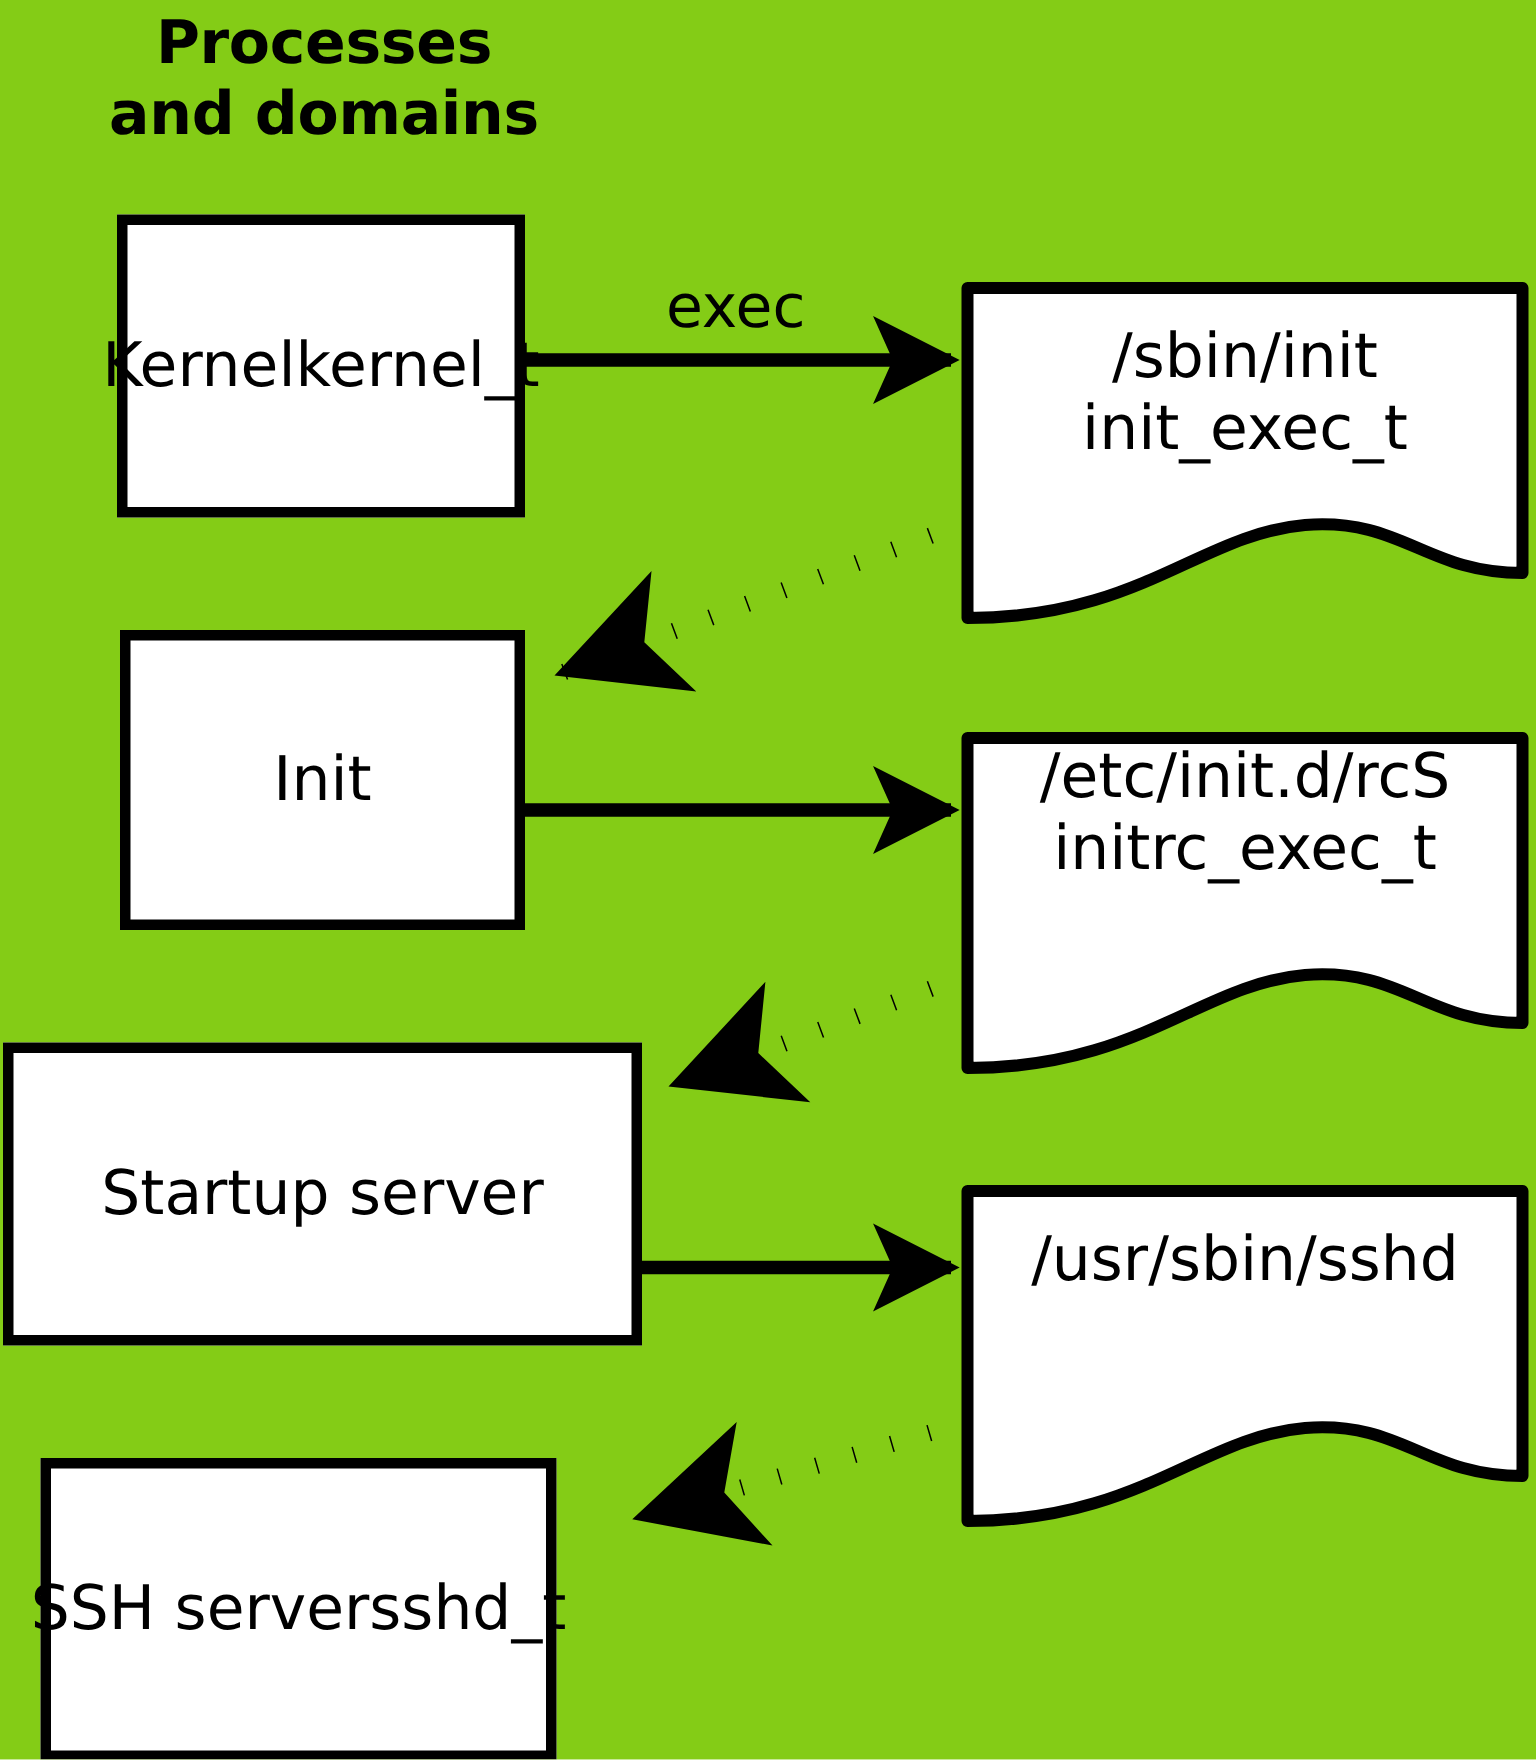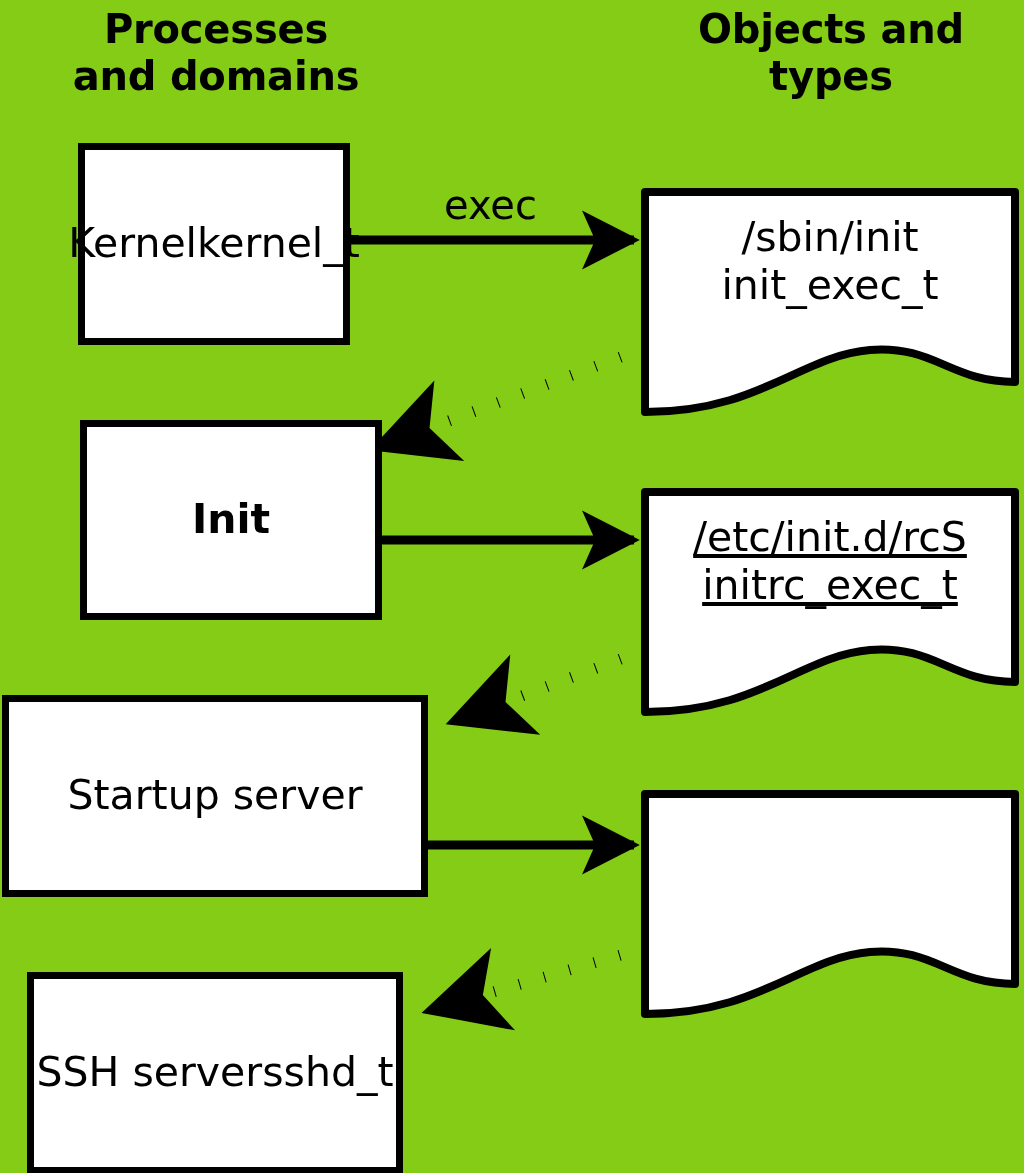--- a/index.html
+++ b/index.html
@@ -85,22 +85,20 @@
   }
 </style>
 </head>
 <body>
 
 <div id="diagram-root">
 
   <div class="col-header" id="header-left">Processes
 and domains</div>
 
-  <div class="col-header" id="header-right">Objects and
-types</div>
 
   <svg id="diagram-svg" viewBox="0 0 1024 1173" xmlns="http://www.w3.org/2000/svg">
     <defs>
       <marker id="solid-head" viewBox="0 0 12 12" refX="10.5" refY="6" markerWidth="7" markerHeight="7" orient="auto-start-reverse" markerUnits="strokeWidth">
         <path d="M 0.6 0.4 L 11.6 6 L 0.6 11.6 L 3.1 6 Z" fill="#000000"></path>
       </marker>
       <marker id="dotted-head" viewBox="0 0 12 12" refX="10.8" refY="6" markerWidth="8.2" markerHeight="8.2" orient="auto-start-reverse" markerUnits="strokeWidth">
         <path d="M 0.4 0.3 L 11.7 6 L 0.4 11.7 L 3.2 6 Z" fill="#000000"></path>
       </marker>
     </defs>
@@ -128,47 +126,48 @@
       <line x1="645" y1="650" x2="452" y2="722" marker-end="url(#dotted-head)"></line>
       <line x1="645" y1="948" x2="428" y2="1011" marker-end="url(#dotted-head)"></line>
     </g>
   </svg>
 
   <div class="node-box" id="box-kernel" style="left:78px; top:143px; width:272px; height:202px;">
     <div class="node-line">Kernel</div>
     <div class="node-line">kernel_t</div>
   </div>
 
-  <div class="node-box" id="box-init" style="left:80px; top:420px; width:302px; height:200px;font-weight:bold;">
+  <div class="node-box" id="box-init" style="left:80px; top:420px; width:270px; height:200px;">
     <div class="node-line">Init</div>
   </div>
 
   <div class="node-box" id="box-initrc" style="left:2px; top:695px; width:426px; height:202px;">
     <div class="node-line">Startup server</div>
   </div>
 
-  <div class="node-box" id="box-sshd" style="left:27px; top:972px; width:376px; height:202px;align-items:center;">
+  <div class="node-box" id="box-sshd" style="left:27px; top:972px; width:344px; height:202px;align-items:center;">
     <div class="node-line">SSH server</div>
     <div class="node-line">sshd_t</div>
   </div>
 
   <div class="doc-node" id="doc-init-exec" style="left:645px; top:192px; width:370px; height:220px;">
     <div class="doc-text" style="padding-top:22px;">
       <div class="doc-line">/sbin/init</div>
       <div class="doc-line">init_exec_t</div>
     </div>
   </div>
 
-  <div class="doc-node" id="doc-initrc-exec" style="left:645px; top:492px; width:370px; height:220px;text-decoration:underline;">
+  <div class="doc-node" id="doc-initrc-exec" style="left:645px; top:472px; width:370px; height:220px;">
     <div class="doc-text" style="padding-top:22px;">
       <div class="doc-line">/etc/init.d/rcS</div>
       <div class="doc-line">initrc_exec_t</div>
     </div>
   </div>
 
   <div class="doc-node" id="doc-sshd-exec" style="left:645px; top:794px; width:370px; height:220px;">
     <div class="doc-text" style="padding-top:22px;">
+      <div class="doc-line">/usr/sbin/sshd</div>
     </div>
   </div>
 
   <div class="edge-label" id="label-exec" style="left:444px; top:185px;">exec</div>
 
 </div>
 
 </body></html>

